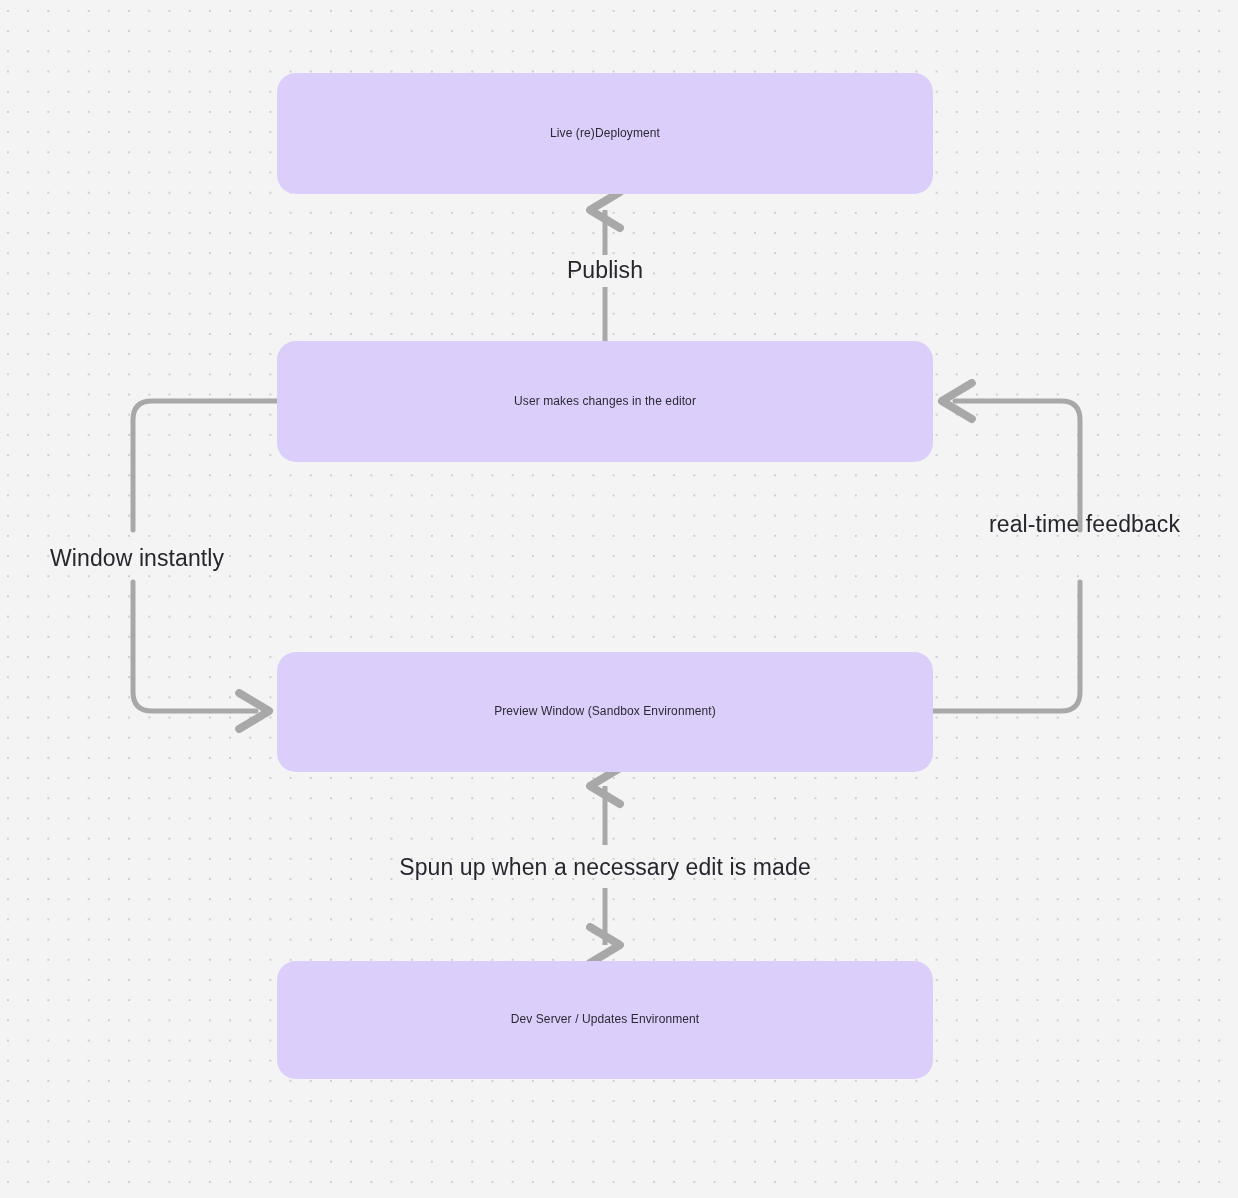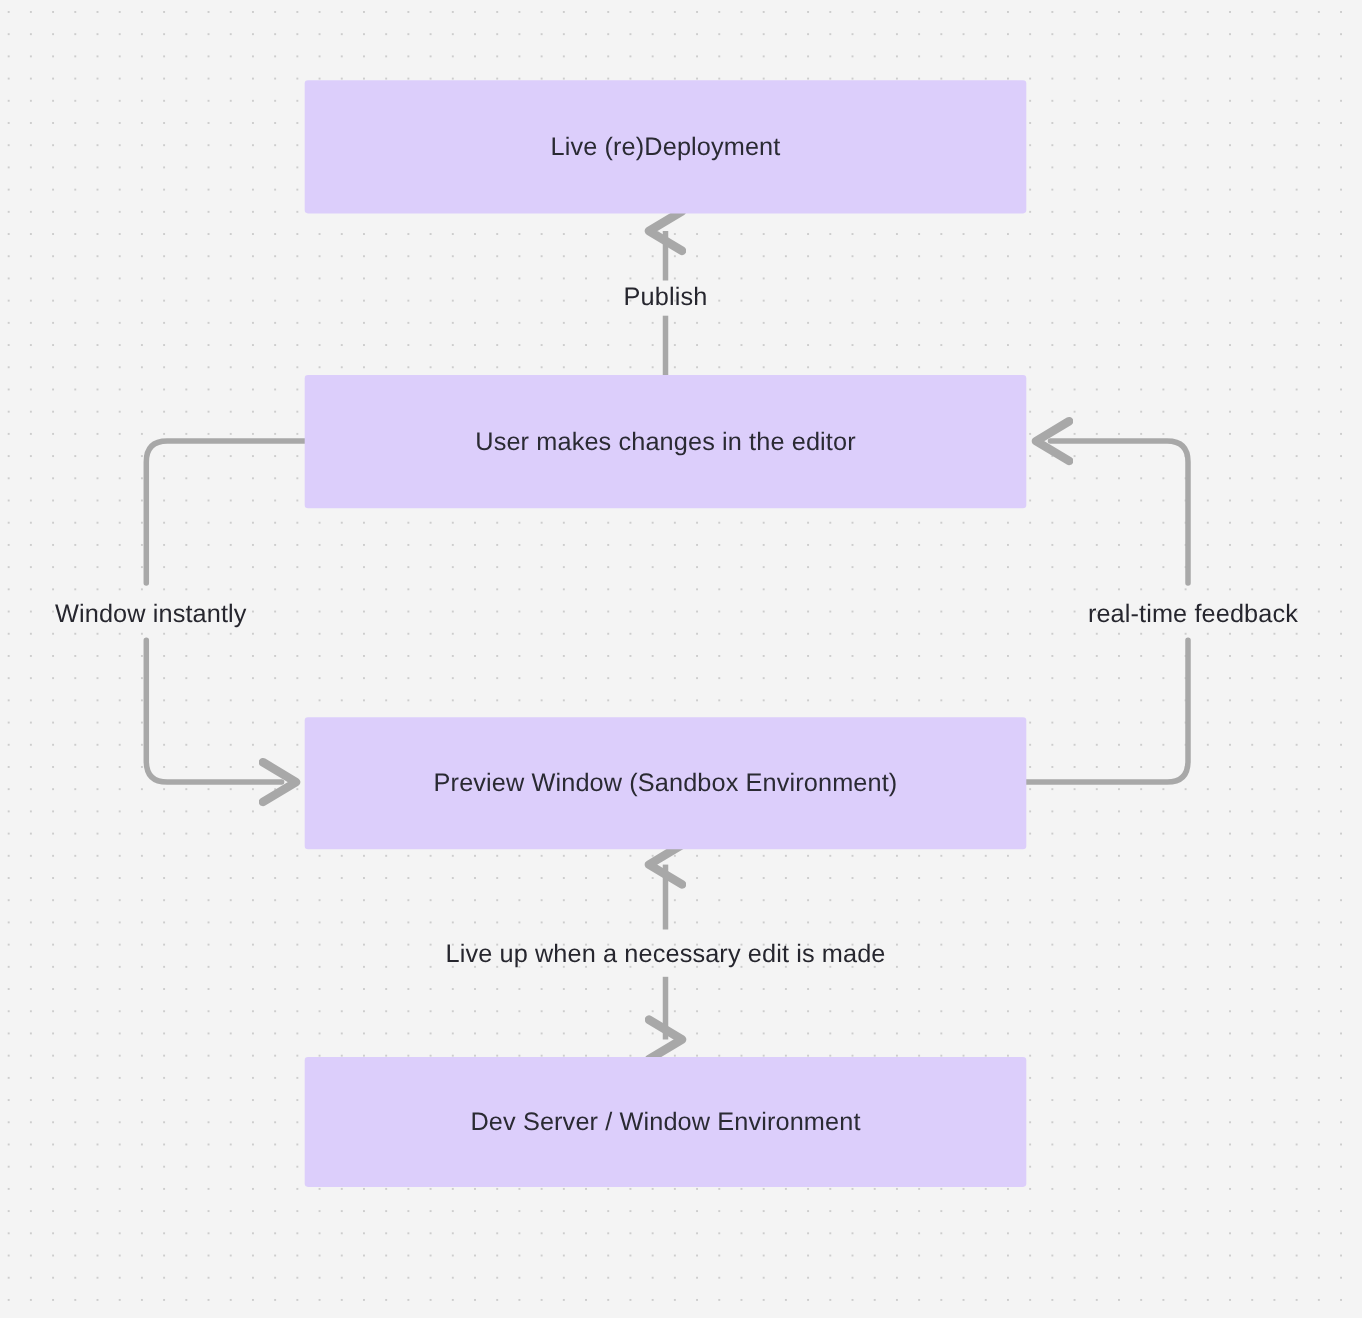--- a/index.html
+++ b/index.html
@@ -25,26 +25,26 @@
     left: 0;
     top: 0;
     width: 1238px;
     height: 1198px;
     pointer-events: none;
   }
   .node {
     position: absolute;
     box-sizing: border-box;
     background: #dccefb;
-    border-radius: 3px;
+    border-radius: 19px;
     display: flex;
     align-items: center;
     justify-content: center;
     color: #2a2a33;
-    font-size: 23px;
+    font-size: 12px;
     letter-spacing: 0.1px;
     line-height: 1.3;
     text-align: center;
   }
   .node-label {
     pointer-events: none;
   }
   .edge-label {
     position: absolute;
     color: #26262e;
@@ -105,24 +105,24 @@
 
   <div class="node" style="left:277px; top:341px; width:656px; height:121px;">
     <span class="node-label">User makes changes in the editor</span>
   </div>
 
   <div class="node" style="left:277px; top:652px; width:656px; height:120px;">
     <span class="node-label">Preview Window (Sandbox Environment)</span>
   </div>
 
   <div class="node" style="left:277px; top:961px; width:656px; height:118px;">
-    <span class="node-label">Dev Server / Window Environment</span>
+    <span class="node-label">Dev Server / Updates Environment</span>
   </div>
 
   <div class="edge-label centered" style="left:605px; top:270px;">Publish</div>
 
   <div class="edge-label left-anchored" style="left:50px; top:558px;">Window instantly</div>
 
-  <div class="edge-label left-anchored" style="left:989px; top:558px;text-align:center;">real-time feedback</div>
+  <div class="edge-label left-anchored" style="left:989px; top:524px;text-align:center;">real-time feedback</div>
 
-  <div class="edge-label centered" style="left:605px; top:867px;">Live up when a necessary edit is made</div>
+  <div class="edge-label centered" style="left:605px; top:867px;">Spun up when a necessary edit is made</div>
 
 </div>
 
 </body></html>

